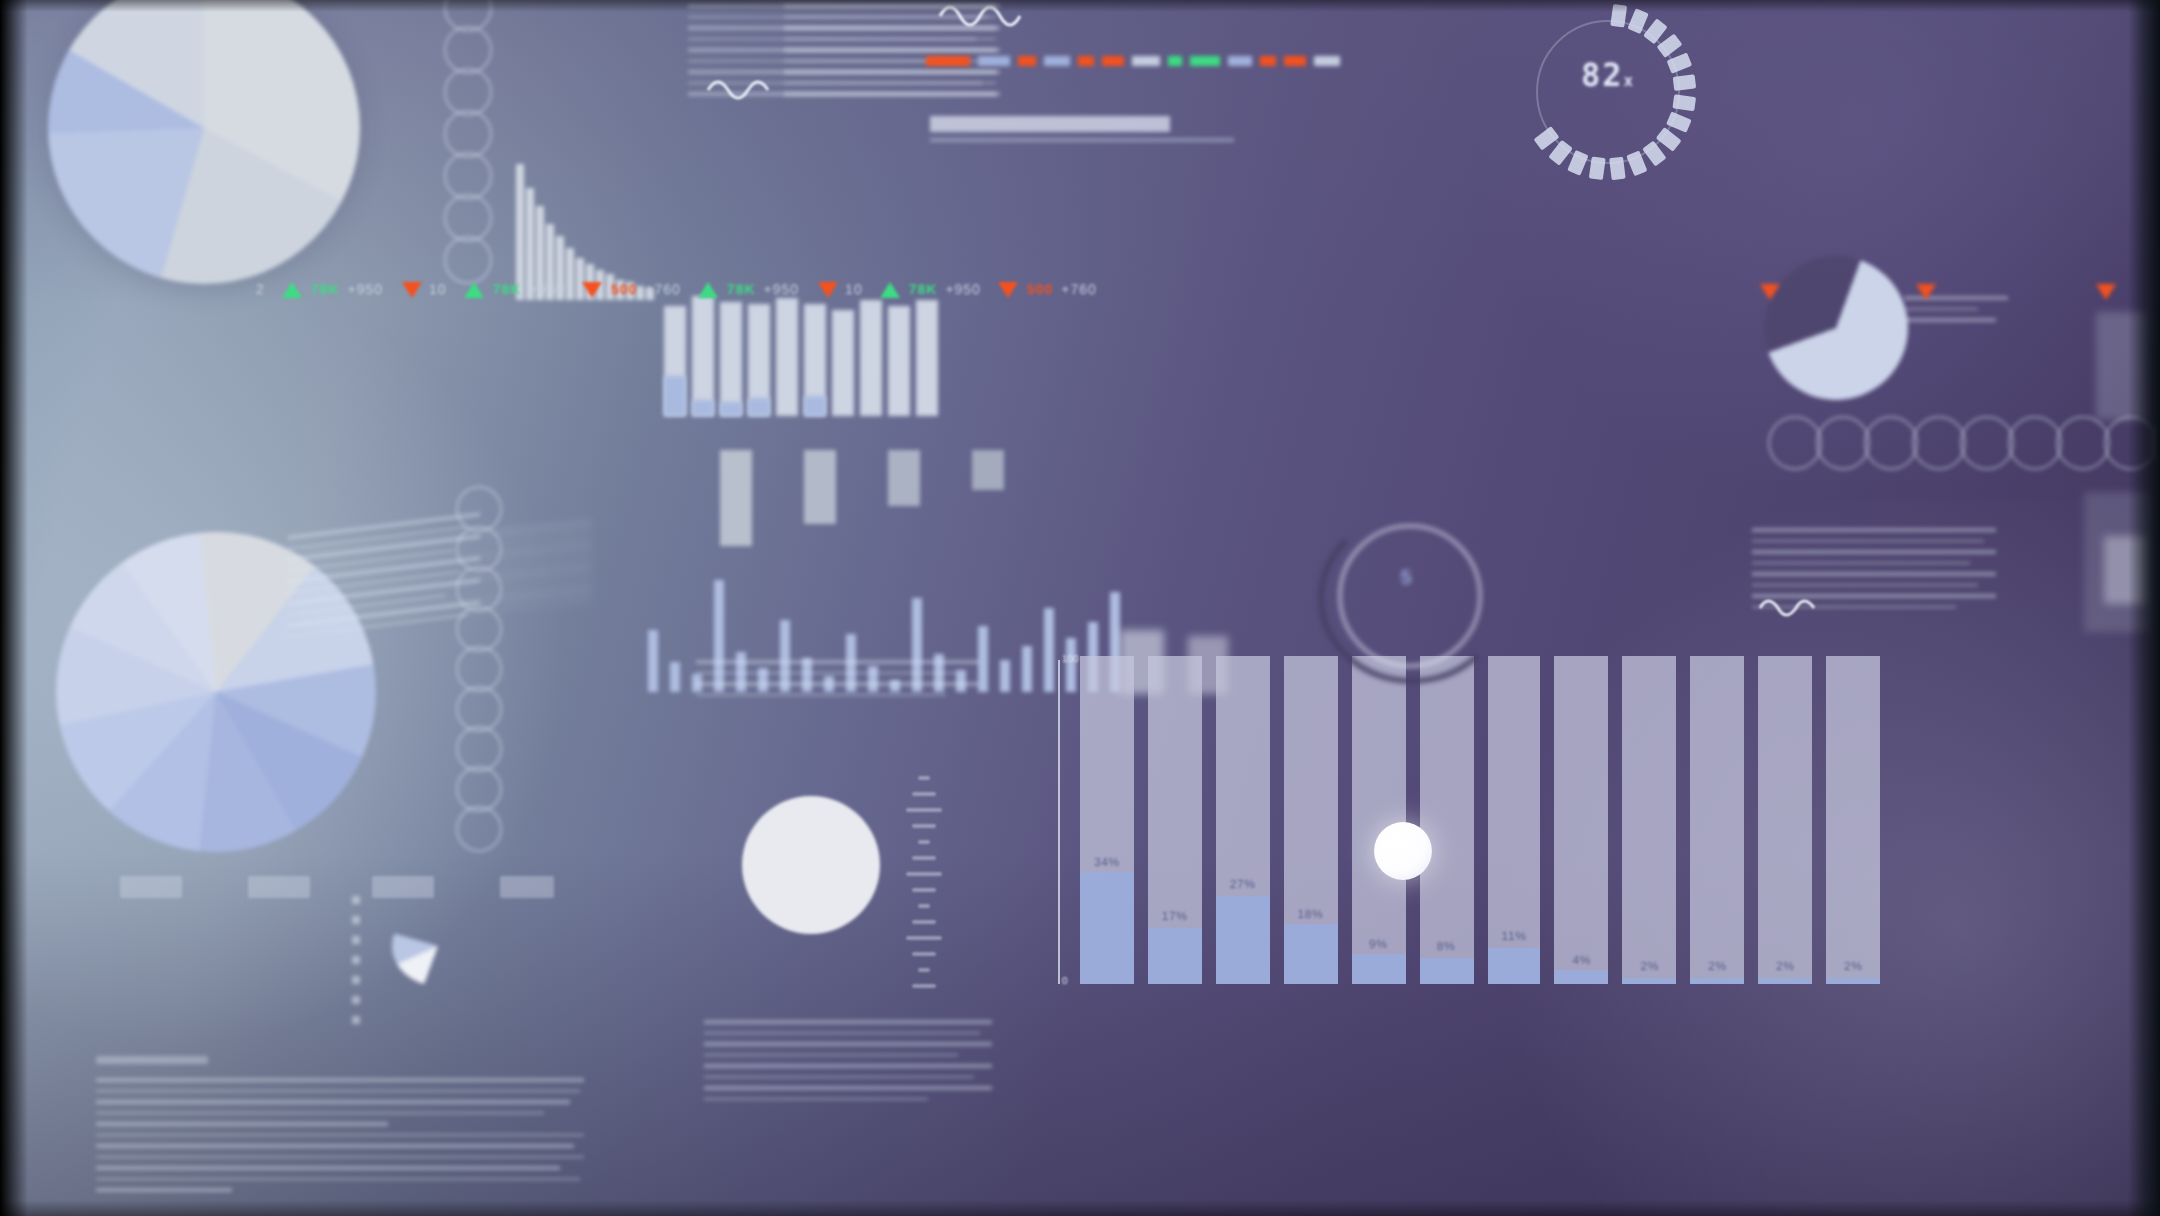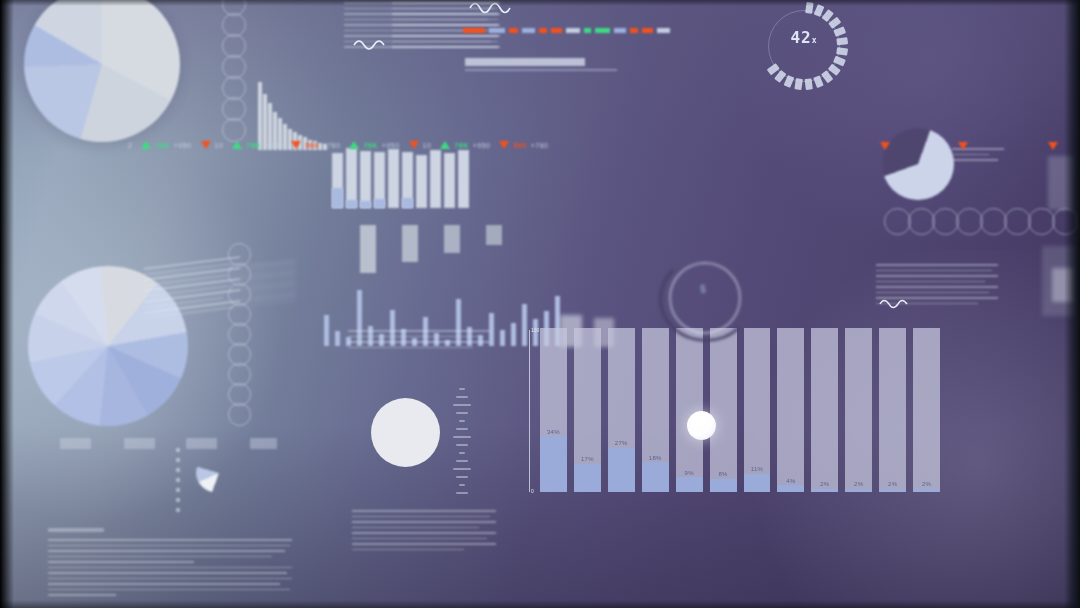--- a/index.html
+++ b/index.html
@@ -505,21 +505,21 @@
     <div class="gseg" style="transform:translate(-50%,-44px) rotate(113deg);"></div>
     <div class="gseg" style="transform:translate(-50%,-44px) rotate(128deg);"></div>
     <div class="gseg" style="transform:translate(-50%,-44px) rotate(143deg);"></div>
     <div class="gseg" style="transform:translate(-50%,-44px) rotate(158deg);"></div>
     <div class="gseg" style="transform:translate(-50%,-44px) rotate(173deg);"></div>
     <div class="gseg" style="transform:translate(-50%,-44px) rotate(188deg);"></div>
     <div class="gseg" style="transform:translate(-50%,-44px) rotate(203deg);"></div>
     <div class="gseg" style="transform:translate(-50%,-44px) rotate(218deg);"></div>
     <div class="gseg" style="transform:translate(-50%,-44px) rotate(233deg);"></div>
     <div class="gval">
-      <span>42</span><span class="x">x</span>
+      <span>82</span><span class="x">x</span>
     </div>
   </div>
 
   <div id="hud">
     <div class="ring2"></div>
     <div class="ring"></div>
     <div class="hval">5</div>
   </div>
   <div id="whitedot"></div>
   <div id="bigcircle"></div>

